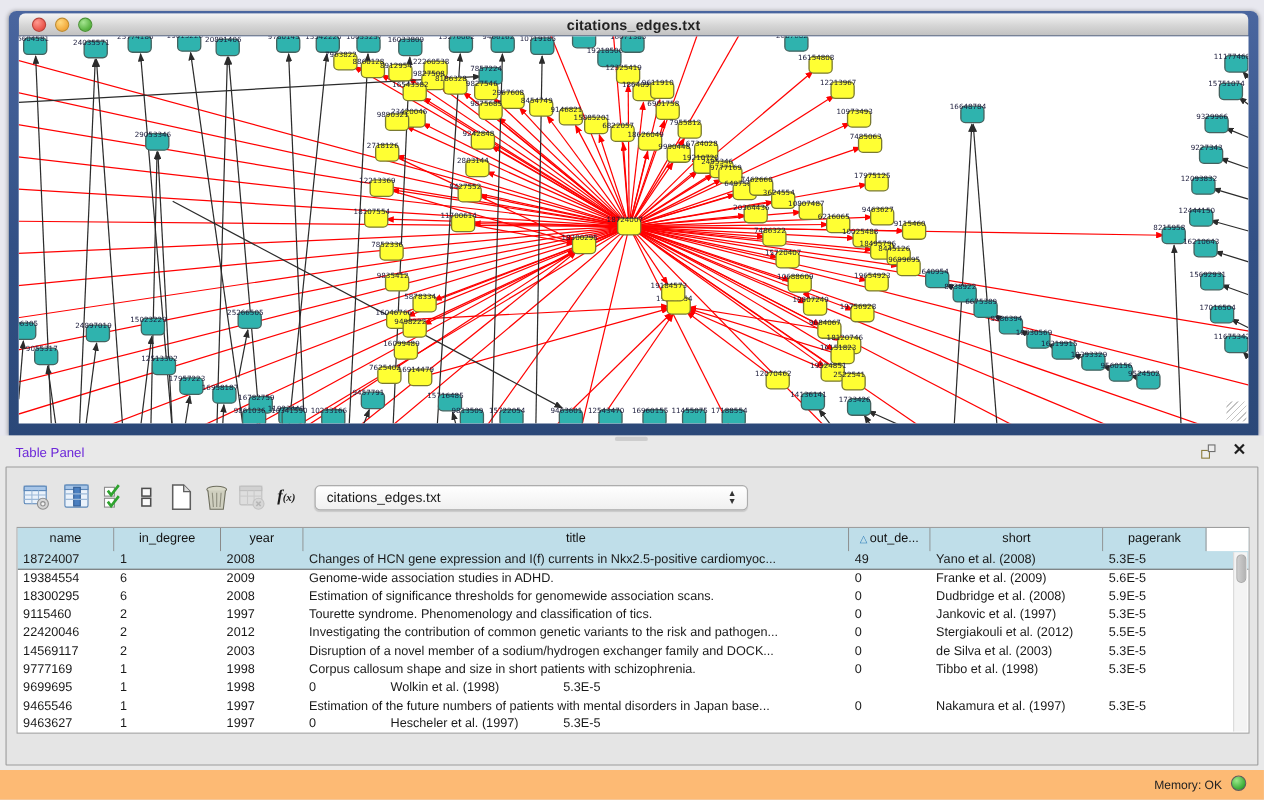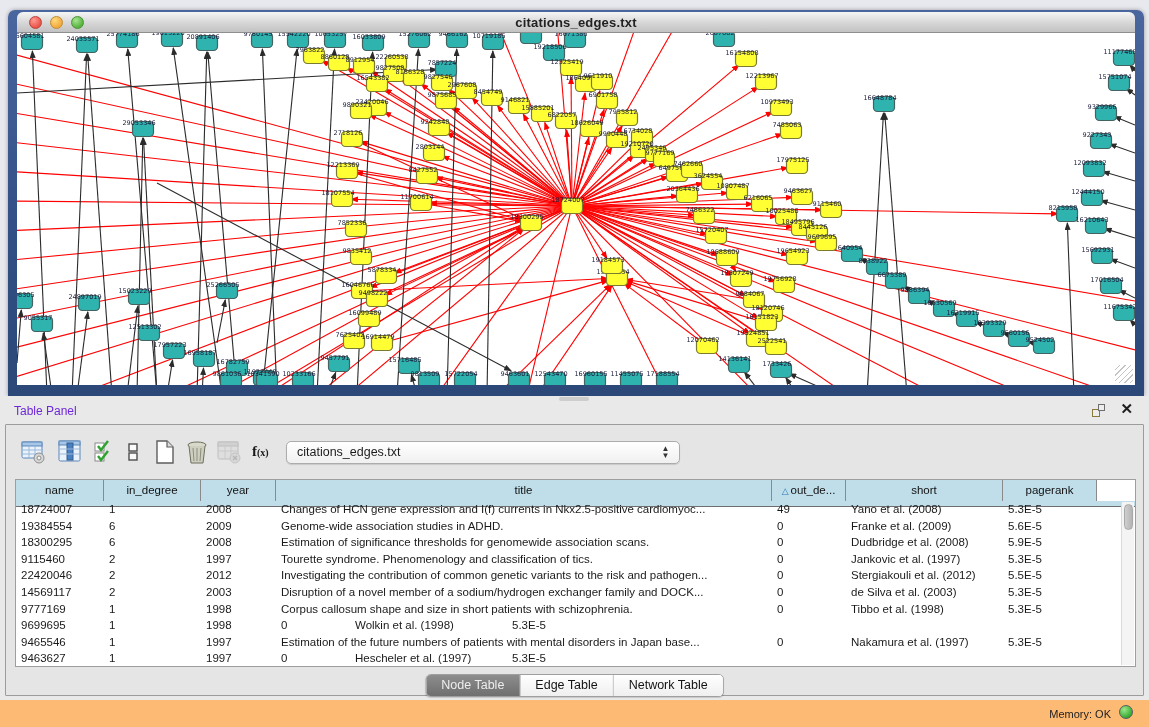--- a/index.html
+++ b/index.html
@@ -36,34 +36,34 @@
   #float-icon .sq2 { position:absolute; right:0; top:0; width:7px; height:7px; border:1.4px solid #6E6E6E; background:#EDEDED;}
   #close-icon { position:absolute; right:16px; top:4px; font-size:15px; font-weight:bold; color:#1d1d1d; cursor:default;}
 
   #panel-box { position:absolute; left:5px; top:28px; width:1139px; height:272px;
     background:#E5E5E5; border:1px solid #9C9C9C; border-radius:1px; }
 
   
   #tp-toolbar { position:absolute; left:8px; top:14px; height:30px; }
   .tbtn { position:absolute; top:0; width:28px; height:28px; }
   .tbtn svg { display:block; }
-  #fx-icon { font-family:"Liberation Serif", serif; font-weight:bold;
+  #fx-icon { font-family:"Liberation Serif", serif; font-style:italic; font-weight:bold;
     font-size:15px; color:#1a1a1a; top:4px; }
   #fx-icon .small { font-size:10px; }
   #table-select { position:absolute; left:272px; top:2px; width:394px; height:23px;
     background:linear-gradient(180deg,#FFFFFF,#F0F0F0); border:1px solid #ACACAC;
     border-radius:5px; font-size:12.5px; color:#1c1c1c; line-height:21px; padding-left:10px;
     box-shadow:0 1px 1px rgba(0,0,0,.12); }
   #table-select .arrows { position:absolute; right:9px; top:3px; width:9px; line-height:7px;
     font-size:8px; color:#333; text-align:center; }
 
   
   #data-table { position:absolute; left:9px; top:54px; width:1121px; height:188px;
     background:#FFFFFF; border:1px solid #9E9E9E; overflow:hidden; }
-  #thead { display:flex; height:27px; background:#BFDEE9; border-bottom:1px solid #6E6E6E; }
+  #thead { display:flex; height:38px; background:#BFDEE9; border-bottom:1px solid #6E6E6E; }
   .hcell { height:21px; line-height:20px; font-size:11.5px; color:#111; text-align:center;
     border-right:1px solid #8A8A8A; overflow:hidden; white-space:nowrap; background:#BFDEE9; }
   .hcell.filler { border-right:none; background:#FFFFFF; flex:1; }
   .sort-tri { color:#2B7BB9; font-size:9px; margin-right:2px; }
   .col-name{width:88px}.col-in{width:97px}.col-year{width:75px}.col-title{width:496px}
   .col-out{width:74px}.col-short{width:157px}.col-pr{width:94px}
   #tbody { position:absolute; left:0; top:21px; right:14px; bottom:0; overflow:hidden; }
   .trow { display:flex; height:16.6px; line-height:16.5px; font-size:11.5px; color:#1a1a1a; }
   .tcell { overflow:hidden; white-space:nowrap; padding-left:5px; }
   
@@ -742,24 +742,19 @@
             <div class="tcell col-out">0</div>
             <div class="tcell col-short">Hescheler et al. (1997)</div>
             <div class="tcell col-pr">5.3E-5</div>
           </div>
         </div>
       <div id="vscroll">
           <div class="thumb"></div>
         </div>
     </div>
 
-    <div id="table-tabs">
-        <div class="seg selected">Node Table</div>
-        <div class="seg">Edge Table</div>
-        <div class="seg">Network Table</div>
-      </div>
   </div>
 </div>
 
 <div id="status-bar">
   <span id="memory-label">Memory: OK</span>
   <span id="memory-dot"></span>
 </div>
 
 </body></html>

